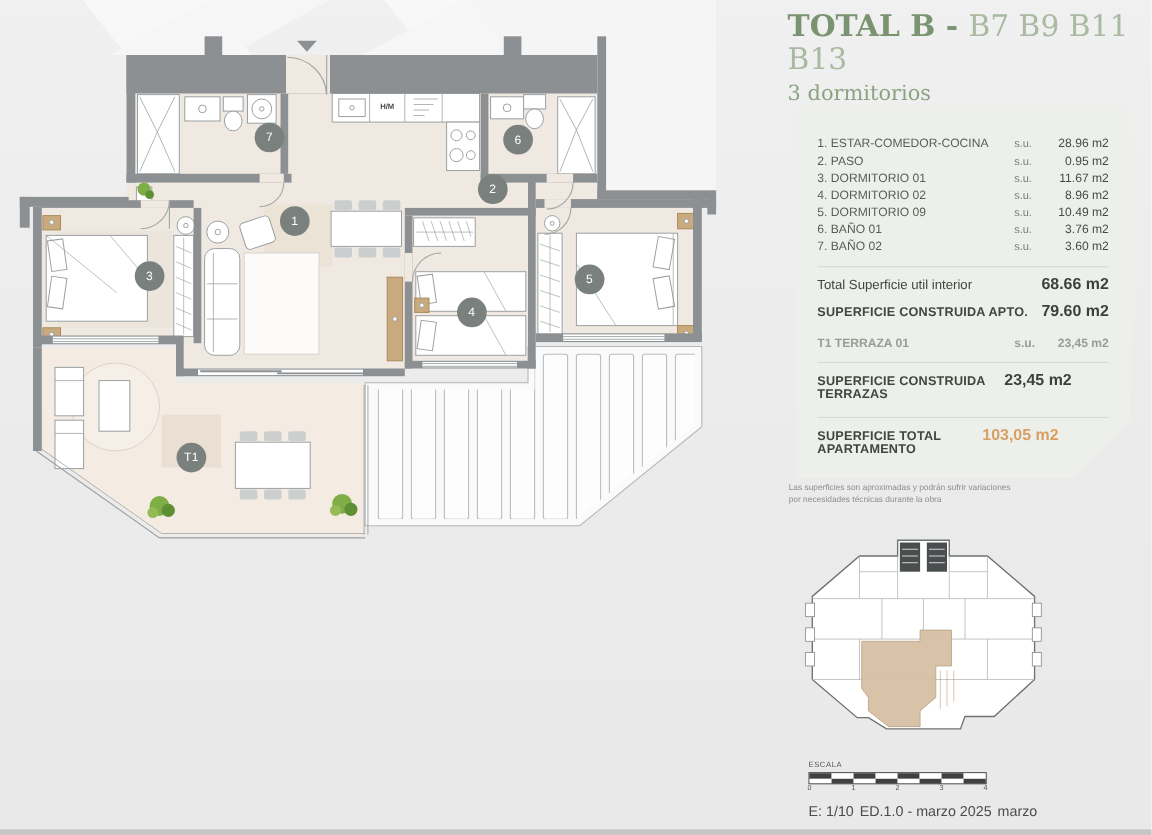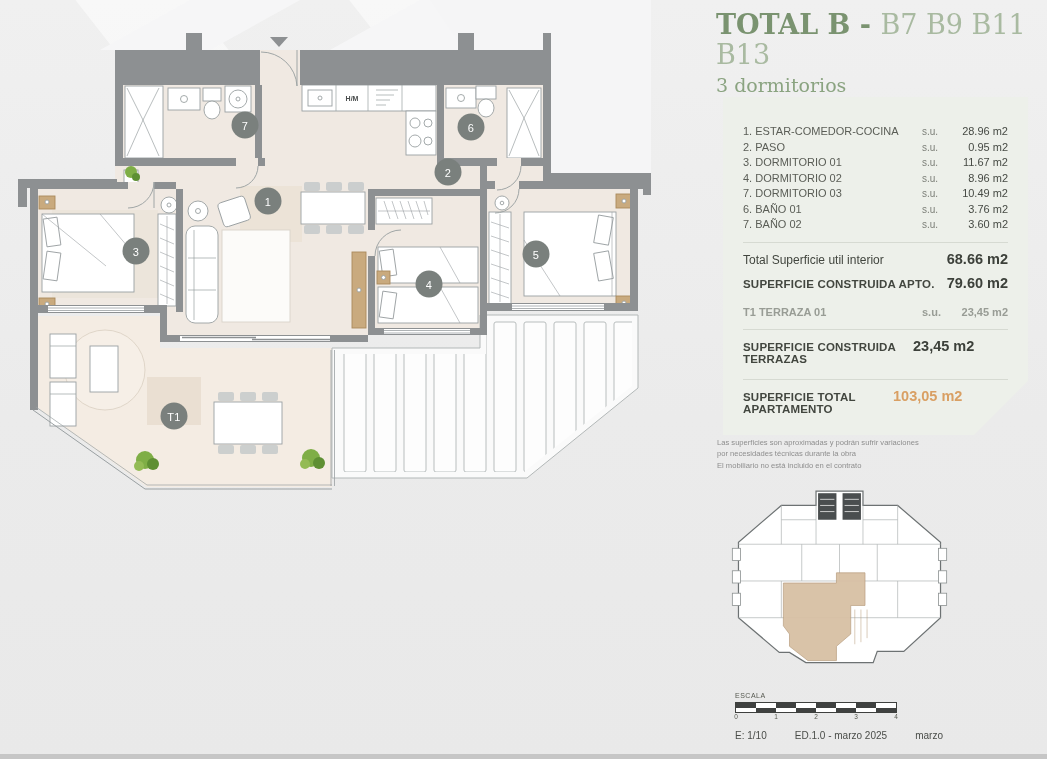--- a/index.html
+++ b/index.html
@@ -47,21 +47,21 @@
   .gray .lbl,.gray .su,.gray .val{color:#989c95 !important;font-weight:bold;font-size:11px;}
   .disclaimer{position:absolute;left:717px;top:437px;width:300px;font-size:7.6px;color:#8e8e8e;line-height:1.5;}
   .keyplan{position:absolute;left:722px;top:483px;}
   .scalebar{position:absolute;left:735px;top:692px;width:176px;}
   .scale-label{font-size:7px;color:#55584f;letter-spacing:.5px;margin-bottom:3px;}
   .bar{display:flex;width:160px;border:1px solid #3e403e;height:9px;}
   .bar .cell{width:20px;display:flex;flex-direction:column;}
   .bar .cell div{flex:1;}
   .ticks{position:relative;width:162px;height:10px;font-size:6.5px;color:#55584f;}
   .ticks span{position:absolute;transform:translateX(-50%);}
-  .scale-foot{display:flex;justify-content:space-between;width:208px;font-size:10px;color:#4a4d49;margin-top:7px;align-items:flex-end;}
+  .scale-foot{display:flex;justify-content:space-between;width:208px;font-size:13px;color:#4a4d49;margin-top:7px;align-items:flex-end;}
   .footer-bar{position:absolute;left:0;bottom:0;width:100%;height:5px;background:#c6c6c6;}
 </style>
 </head>
 <body>
 
 <div class="streak" style="left:150px;top:-60px;width:90px;height:280px;"></div>
 <div class="streak" style="left:420px;top:-80px;width:120px;height:300px;"></div>
 
 <div class="plan-wrap">
 <svg viewBox="0 0 700 540" width="700" height="540">
@@ -323,21 +323,21 @@
       <span class="lbl">3. DORMITORIO 01</span>
       <span class="su">s.u.</span>
       <span class="val">11.67 m2</span>
     </div>
   <div class="arow">
       <span class="lbl">4. DORMITORIO 02</span>
       <span class="su">s.u.</span>
       <span class="val">8.96 m2</span>
     </div>
   <div class="arow">
-      <span class="lbl">7. DORMITORIO 03</span>
+      <span class="lbl">5. DORMITORIO 09</span>
       <span class="su">s.u.</span>
       <span class="val">10.49 m2</span>
     </div>
   <div class="arow">
       <span class="lbl">6. BAÑO 01</span>
       <span class="su">s.u.</span>
       <span class="val">3.76 m2</span>
     </div>
   <div class="arow">
       <span class="lbl">7. BAÑO 02</span>
@@ -369,21 +369,20 @@
   <div class="divider" style="margin-top:14px"></div>
   <div class="trow">
     <span class="lbl b" style="max-width:150px">SUPERFICIE TOTAL APARTAMENTO</span>
     <span class="val orange">103,05 m2</span>
   </div>
 </div>
 
 <div class="disclaimer">
   <div>Las superficies son aproximadas y podrán sufrir variaciones</div>
   <div>por necesidades técnicas durante la obra</div>
-  <div>El mobiliario no está incluido en el contrato</div>
 </div>
 
 <div class="keyplan">
 <svg viewBox="0 0 230 195" width="235" height="199">
   <path d="M58,22 H92 V8 H138 V22 H172 L214,58 V132 L178,165 H152 L148,176 H82 L66,166 H56 L16,132 V58 Z" fill="#ffffff" stroke="#6d7273" stroke-width="1.2"></path>
   <g stroke="#b0b5b5" stroke-width=".7" fill="none">
     <path d="M58,22 V60 M172,22 V60 M16,60 H214 M16,96 H214 M16,132 H214 M78,60 V96 M115,60 V96 M152,60 V96 M58,96 V132 M172,96 V132 M58,36 H92 M138,36 H172 M92,22 V60 M138,22 V60"></path>
   </g>
   <g fill="#fff" stroke="#8e9393" stroke-width=".8">
     <rect x="10" y="64" width="8" height="12"></rect>

